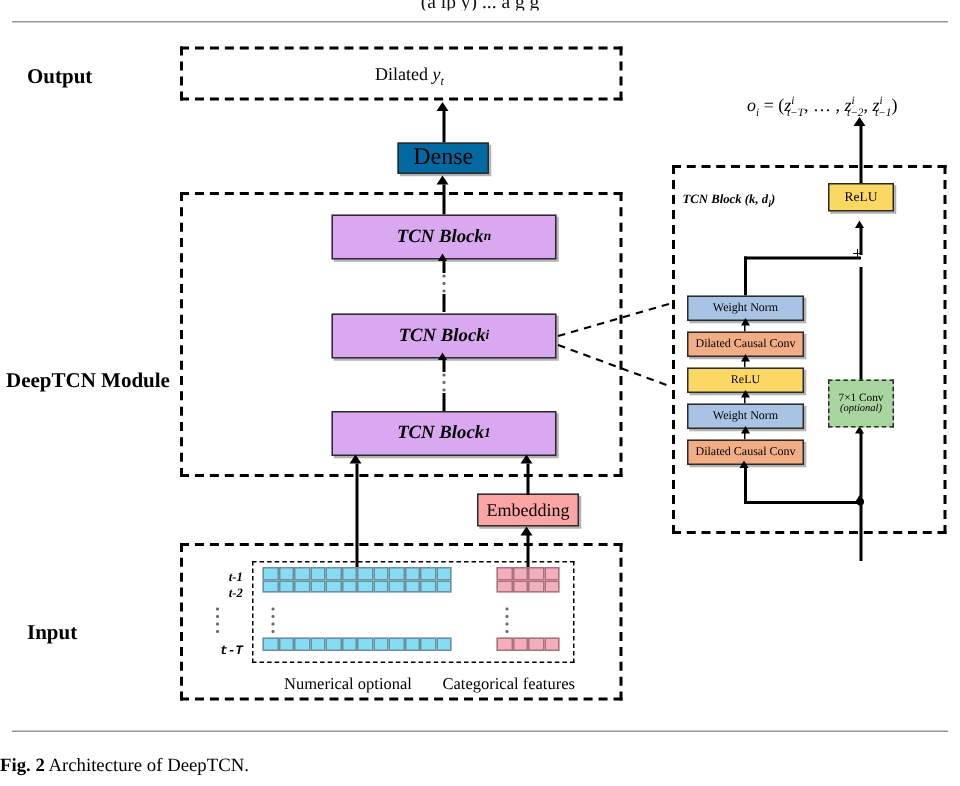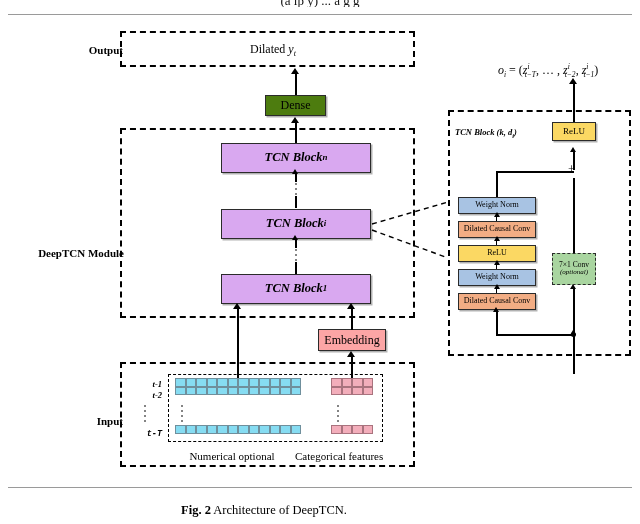--- a/index.html
+++ b/index.html
@@ -40,44 +40,43 @@
   
   .dashbox {
     border: 2px dashed #000;
     background: transparent;
   }
   .dashbox-thin { border: 1.6px dashed #000; }
 
   
   .sidelabel {
     font-weight: bold;
-    font-size: 11px;
+    font-size: 14px;
     font-family: "Liberation Serif", serif;
     white-space: nowrap;
-    text-align: right;
   }
 
   
   .node {
     border: 1px solid #2b2b2b;
     display: flex;
     align-items: center;
     justify-content: center;
     font-size: 11px;
     line-height: 1.05;
     text-align: center;
     box-shadow: 1.5px 1.5px 0 rgba(0,0,0,0.30);
   }
   .node-tcn {
     background: #d9a8f0;
     font-style: italic;
     font-weight: bold;
     font-size: 12.5px;
   }
-  .node-dense { background: #4d7c0f; font-size: 12px; justify-content: center; }
+  .node-dense { background: #0369a1; font-size: 16px; justify-content: center; }
   .node-embed { background: #fca5a5; font-size: 12px; }
   .node-wn    { background: #a8c3e3; font-size: 8px; }
   .node-dcc   { background: #f2ad84; font-size: 8px; }
   .node-relu  { background: #fbd863; font-size: 8px; }
   .node-relu-top { background: #fbd863; font-size: 9px; }
   .node-conv1 {
     background: #a9d5a0;
     border: 1px dashed #2b2b2b;
     font-size: 7.5px;
     flex-direction: column;
@@ -144,21 +143,21 @@
   }
 
   
   .plusmark { font-size: 13px; line-height: 10px; }
   .dot {
     width: 5px; height: 5px; border-radius: 50%; background: #000;
   }
 
   
   .caption {
-    left: 0; width: 528px; text-align: center;
+    left: 0; width: 528px; 
     font-size: 12.5px;
   }
   .caption b { font-weight: bold; }
 </style>
 </head>
 <body>
 
 <div id="figure">
 
   <div class="abs toptext">(a ip  y) ...  a   g       g</div>

